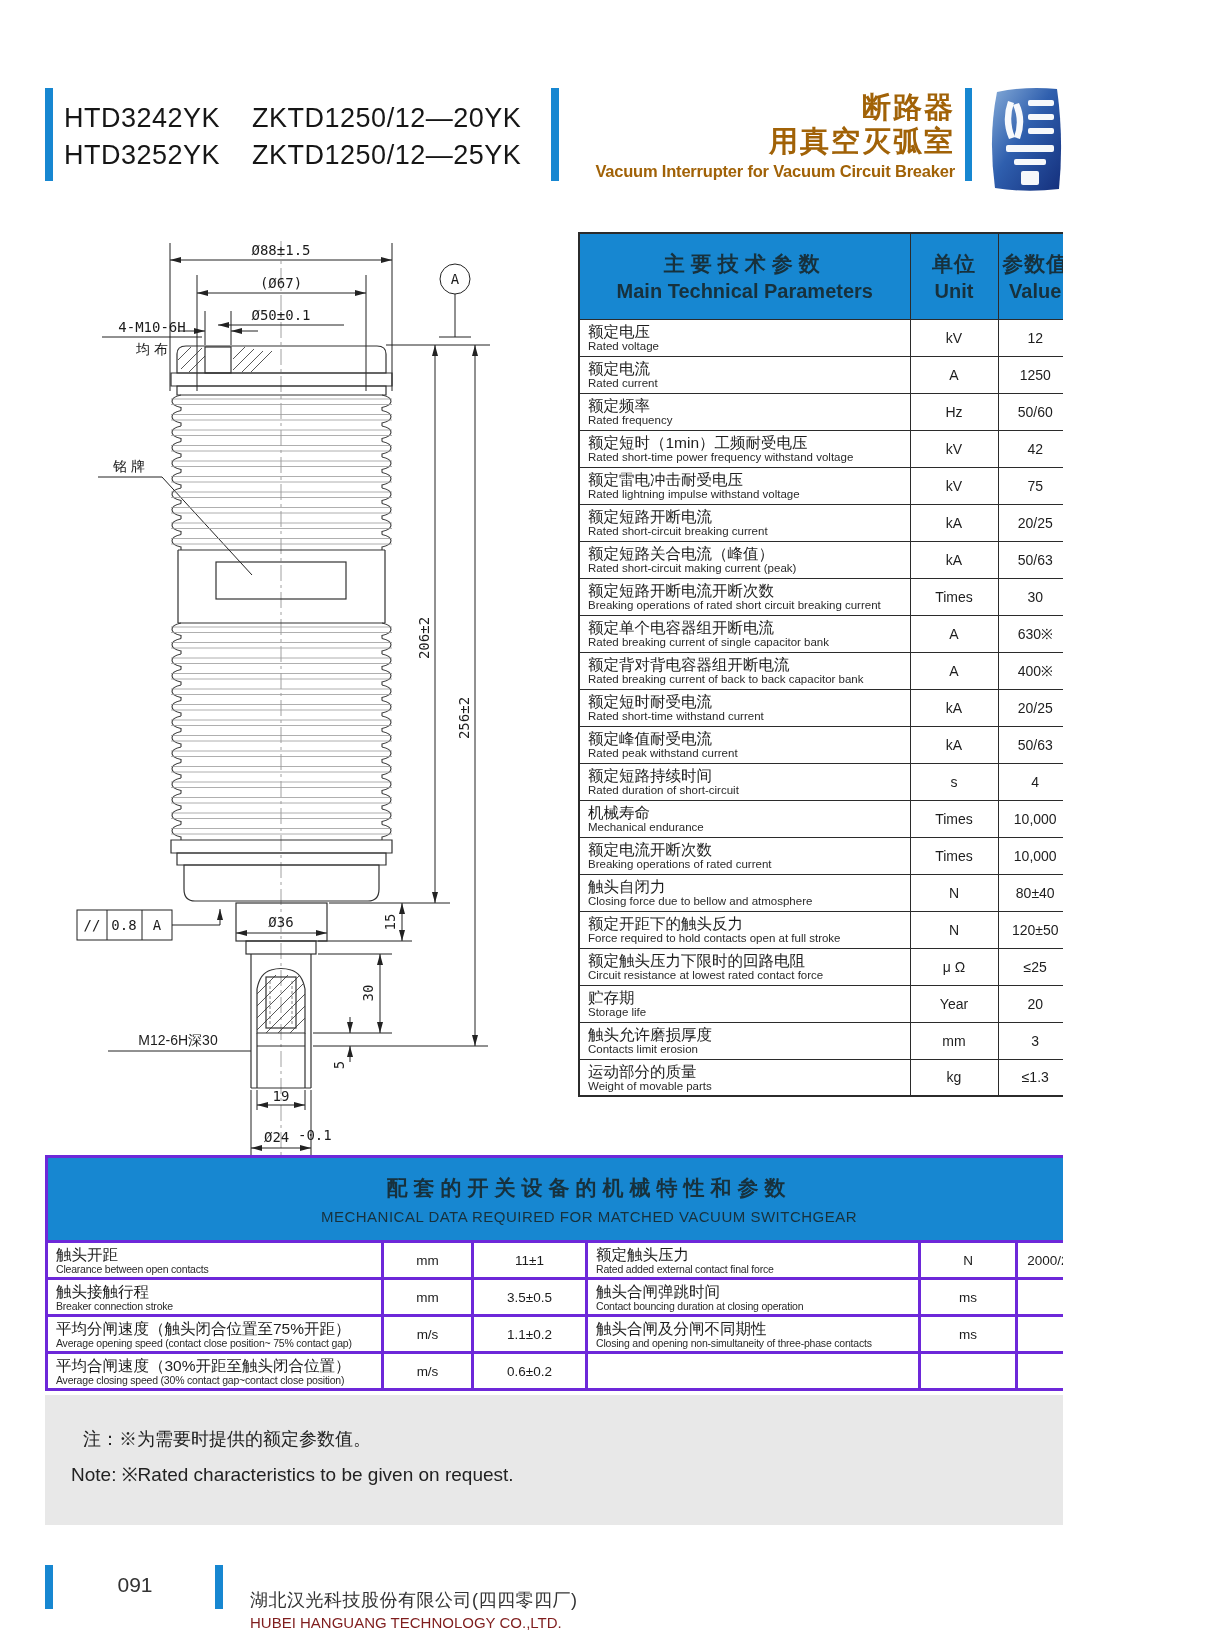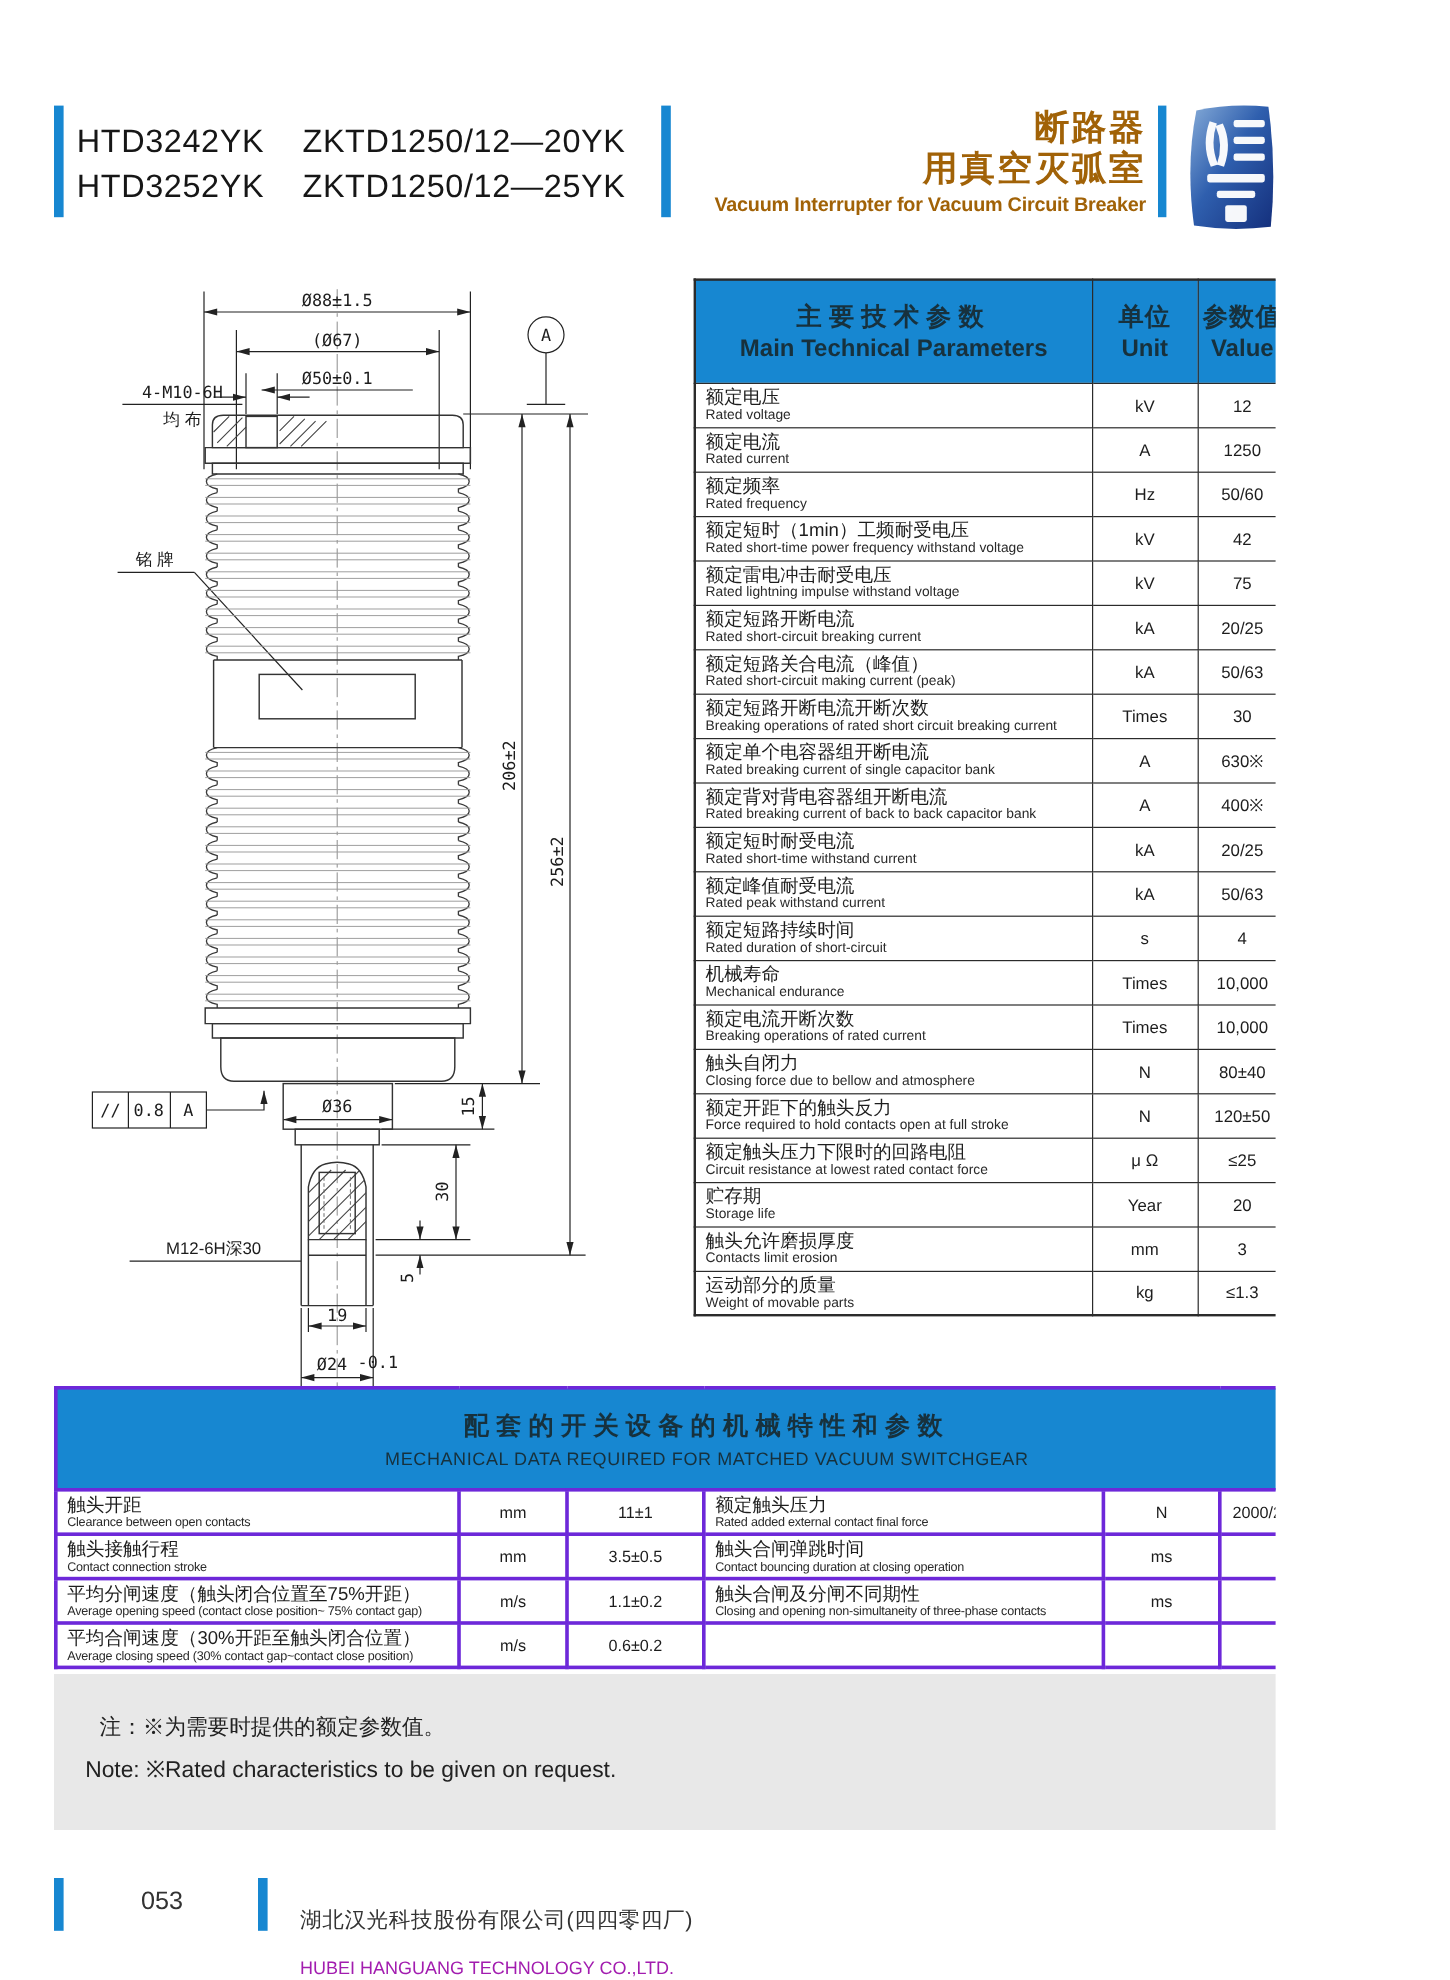--- a/index.html
+++ b/index.html
@@ -37,21 +37,21 @@
   #mech-table .p-en { font-size:10.5px; letter-spacing:-.2px; }
   #mech-table td.c { text-align:center; font-size:13.5px; }
 
   
   #note-box { position:absolute; left:45px; top:1395px; width:1085px; height:130px; background:#e8e8e8; color:#222; }
   #note-cn { position:absolute; left:38px; top:32px; font-size:18px; }
   #note-en { position:absolute; left:26px; top:66px; font-size:19px; }
   #page-num { position:absolute; left:80px; top:1573px; width:110px; text-align:center; font-size:21px; color:#333; }
   #company { position:absolute; left:250px; top:1588px; color:#333; }
   #company .cn { font-size:18px; letter-spacing:.5px; }
-  #company .en { font-size:15px; margin-top:20px; color:#a21caf; }
+  #company .en { font-size:15px; margin-top:2px; color:#7f1d1d; }
 
   
   #drawing text { font-family:"DejaVu Sans Mono", monospace; font-size:14px; fill:#1c1c1c; }
   #drawing text.cjk { font-family:"Liberation Sans", sans-serif; }
   #drawing .ln { stroke:#222; stroke-width:1; fill:none; }
   #drawing .body { stroke:#333; stroke-width:1.2; fill:none; }
   #drawing .hatch { stroke:#444; stroke-width:.9; fill:none; }
 </style>
 </head>
 <body>
@@ -454,21 +454,21 @@
         <div class="p-cn">额定触头压力</div>
         <div class="p-en">Rated added external contact final force</div>
       </td>
       <td class="c">N</td>
       <td class="c">2000/2500±100</td>
     </tr>
 
     <tr>
       <td class="name">
         <div class="p-cn">触头接触行程</div>
-        <div class="p-en">Contact connection stroke</div>
+        <div class="p-en">Breaker connection stroke</div>
       </td>
       <td class="c">mm</td>
       <td class="c">3.5±0.5</td>
       <td class="name">
         <div class="p-cn">触头合闸弹跳时间</div>
         <div class="p-en">Contact bouncing duration at closing operation</div>
       </td>
       <td class="c">ms</td>
       <td class="c">≤2</td>
     </tr>
@@ -504,20 +504,20 @@
     </tr>
   </tbody>
   </table>
 
   <div id="note-box">
     <div id="note-cn">注：※为需要时提供的额定参数值。</div>
     <div id="note-en">Note: ※Rated characteristics to be given on request.</div>
   </div>
 
   <div class="bar" style="left:45px;top:1565px;height:44px"></div>
-  <div id="page-num">053</div>
+  <div id="page-num">091</div>
   <div class="bar" style="left:215px;top:1565px;height:44px"></div>
   <div id="company">
     <div class="cn">湖北汉光科技股份有限公司(四四零四厂)</div>
     <div class="en">HUBEI HANGUANG TECHNOLOGY CO.,LTD.</div>
   </div>
 
 </div>
 
 </body></html>

